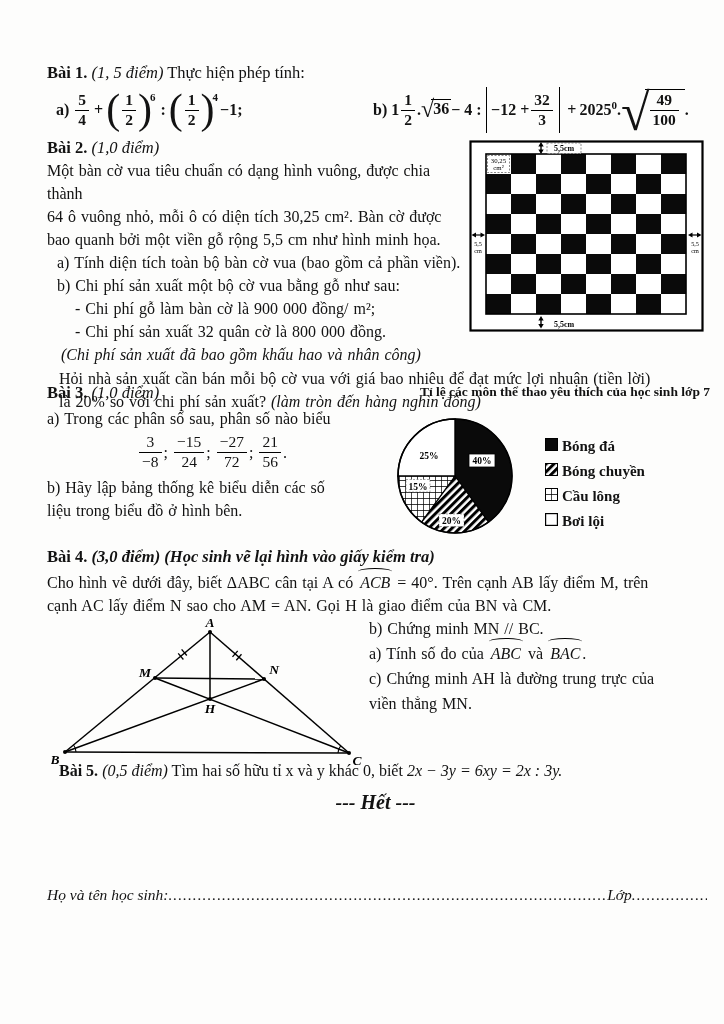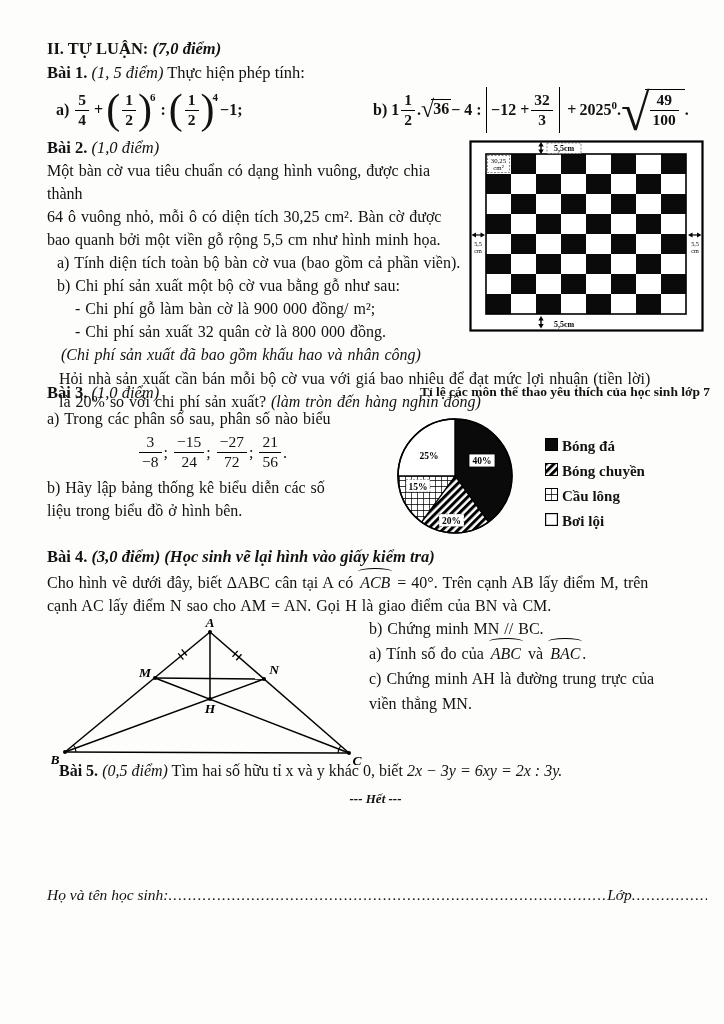--- a/index.html
+++ b/index.html
@@ -62,24 +62,20 @@
         <path d="M0,0 H6 M0,0 V6" stroke="#000" stroke-width="1.4" fill="none"></path>
       </pattern>
       <pattern id="pCheck" patternUnits="userSpaceOnUse" x="17" y="14" width="50" height="40">
         <rect width="50" height="40" fill="#fff"></rect>
         <rect x="25" y="0" width="25" height="20" fill="#0a0a0a"></rect>
         <rect x="0" y="20" width="25" height="20" fill="#0a0a0a"></rect>
       </pattern>
     </defs>
   </svg>
 
-  <div class="abs hd" style="left:47px;top:38px;">
-    <span class="b">II. TỰ LUẬN:</span>
-    <span class="bi">(7,0 điểm)</span>
-  </div>
 
   <div class="abs hd" style="left:47px;top:62px;">
     <span class="b">Bài 1.</span>
     <span class="i">(1, 5 điểm)</span>
     <span>Thực hiện phép tính:</span>
   </div>
 
   <div class="abs mathrow" style="left:56px;top:84px;">
     <span class="mtxt">a)</span>&nbsp;
     <span class="fr">
@@ -299,19 +295,19 @@
       <span class="line" style="line-height:25px;">viền thẳng MN.</span>
     </div>
   </div>
 
   <div class="abs" style="left:47px;top:762px;width:657px;margin-left:12px;">
     <span class="b">Bài 5.</span>
     <span class="i">(0,5 điểm)</span>
     <span>Tìm hai số hữu tỉ x và y khác 0, biết </span><span class="i">2x − 3y = 6xy = 2x : 3y.</span>
   </div>
 
-  <div class="abs bi" style="left:47px;top:791px;width:657px;text-align:center;font-size:13px;">--- Hết ---</div>
+  <div class="abs bi" style="left:47px;top:791px;width:657px;text-align:center;font-size:20px;">--- Hết ---</div>
 
   <div class="abs i" style="left:47px;top:886px;width:660px;font-size:15.5px;white-space:nowrap;overflow:hidden;">
     <span>Họ và tên học sinh:</span><span class="dotfill">..........................................................................................</span><span>Lớp</span><span class="dotfill">...............................</span>
   </div>
 
 </div>
 
 </body></html>

